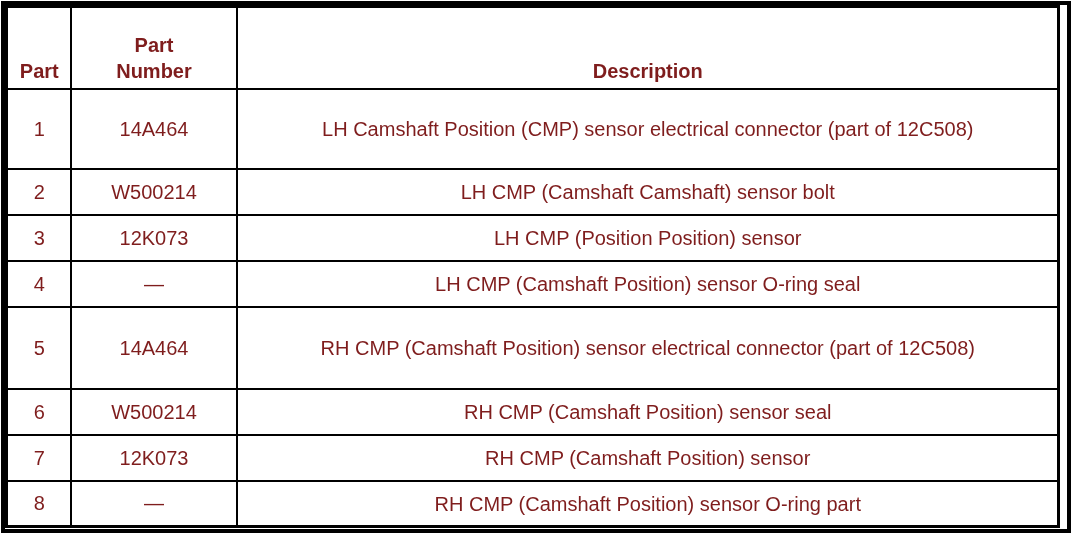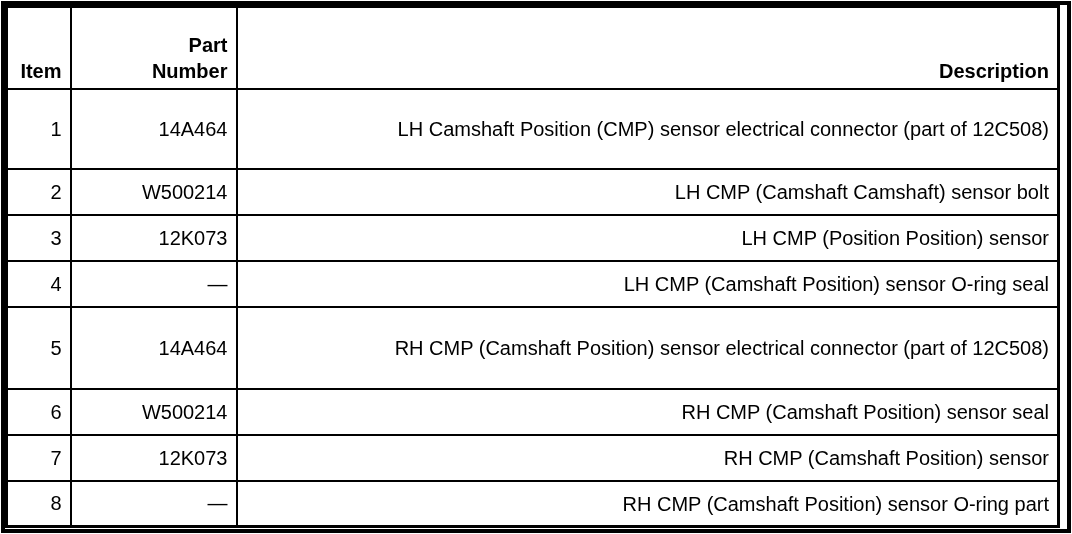--- a/index.html
+++ b/index.html
@@ -25,22 +25,22 @@
     table-layout: fixed;
     width: 1052px;
     margin: 0;
     background: #ffffff;
   }
   table.parts-table th,
   table.parts-table td {
     border: 2px solid #000000;
     font-size: 20px;
     line-height: 1.3;
-    text-align: right;
-    color: #000000;
+    text-align: center;
+    color: #7f1d1d;
     padding: 4px 8px 4px 9px;
     overflow: hidden;
   }
   table.parts-table { border: 3px solid #000000; }
   col.col-item { width: 64px; }
   col.col-part { width: 166px; }
   col.col-desc { width: 822px; }
   thead th {
     font-weight: bold;
     vertical-align: bottom;
@@ -67,21 +67,21 @@
 
 <div class="page-frame">
   <table class="parts-table">
     <colgroup>
       <col class="col-item">
       <col class="col-part">
       <col class="col-desc">
     </colgroup>
     <thead>
       <tr>
-        <th><span class="hdr">Item</span></th>
+        <th><span class="hdr">Part</span></th>
         <th><span class="wrap-narrow">Part Number</span></th>
         <th><span class="hdr">Description</span></th>
       </tr>
     </thead>
     <tbody>
       <tr class="row-tall">
         <td>1</td>
         <td>14A464</td>
         <td><span class="desc-wrap">LH Camshaft Position (CMP) sensor electrical connector (part of 12C508)</span></td>
       </tr>

